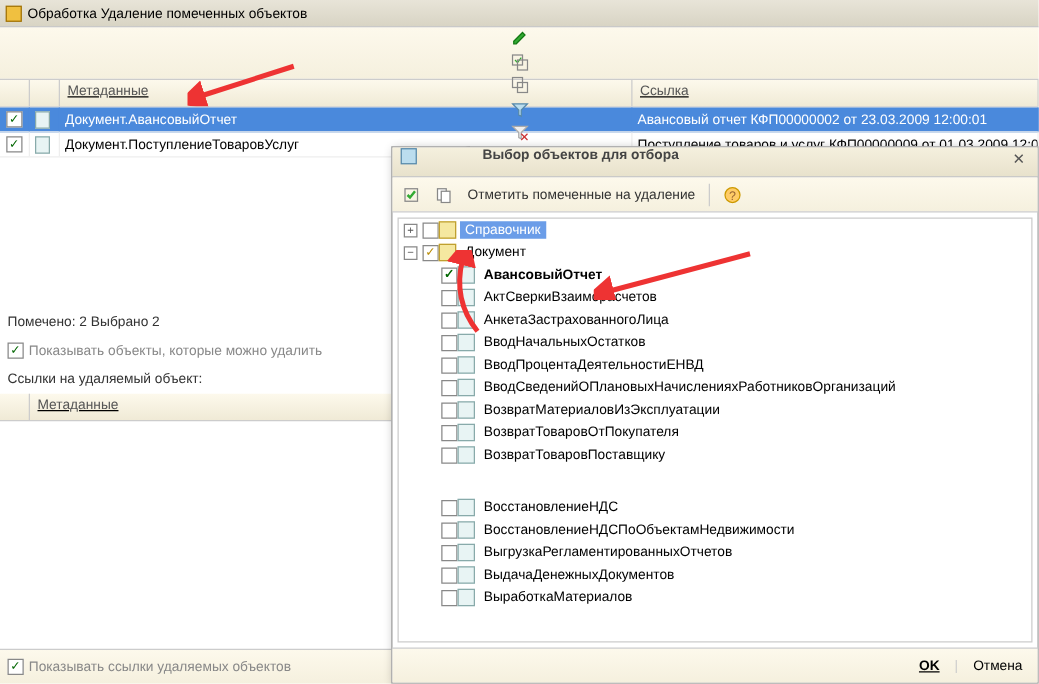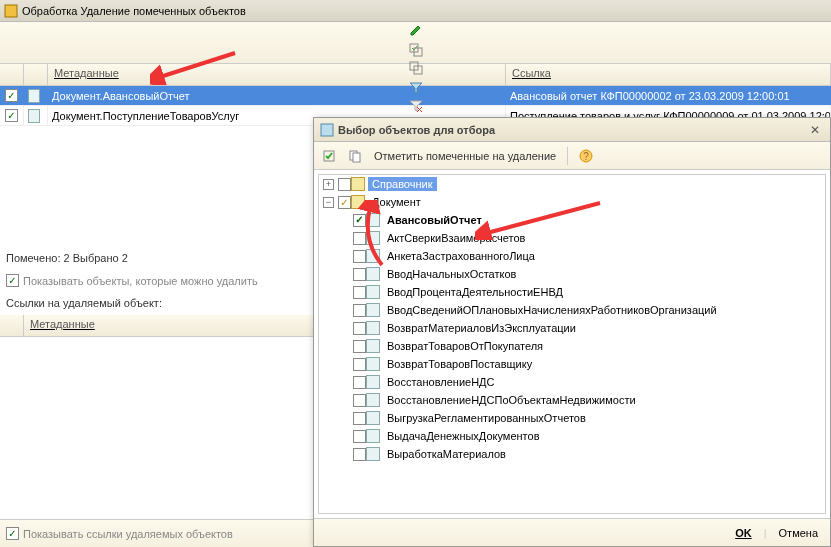--- a/index.html
+++ b/index.html
@@ -18,21 +18,21 @@
 .grid-row.selected .grid-cell { border-right-color: #4a89dc; }
 .chk { width: 13px; height: 13px; border: 1px solid #888; background: #fff; display: flex; align-items: center; justify-content: center; font-size: 10px; color: #060; cursor: pointer; }
 .chk.checked::after { content: "✓"; line-height: 1; }
 .chk.mixed { color: #b88a00; }
 .chk.mixed::after { content: "✓"; }
 .doc-icon { width: 14px; height: 14px; display: inline-block; border: 1px solid #8aa; background: #e8f4f4; margin-right: 3px; }
 .status-area { padding: 6px; color: #333; }
 .label-chk { display: flex; align-items: center; gap: 4px; color: #888; padding: 4px 6px; }
 .refs-header { padding: 6px; color: #333; }
 .dialog { position: absolute; top: 117px; left: 313px; width: 518px; height: 430px; border: 1px solid #999; background: #fff; box-shadow: 2px 2px 8px rgba(0,0,0,.3); display: flex; flex-direction: column; }
-.dialog-title { background: linear-gradient(#f5f0de, #e8e2cc); height: 24px; display: flex; align-items: center; padding: 0 6px; border-bottom: 1px solid #bbb; }
+.dialog-title { background: linear-gradient(#f5f0de, #e8e2cc); height: 24px; display: flex; align-items: flex-start; padding: 0 6px; border-bottom: 1px solid #bbb; gap: 48px; }
 .dialog-title-text { flex: 1; font-weight: bold; color: #444; }
 .close-btn { width: 18px; height: 18px; display: flex; align-items: center; justify-content: center; cursor: pointer; font-size: 12px; color: #555; }
 .dialog-toolbar { background: linear-gradient(#fdf9ec, #f5f0de); height: 28px; display: flex; align-items: center; padding: 0 4px; gap: 4px; border-bottom: 1px solid #ccc; }
 .tree-area { flex: 1; background: #fff; border: 1px solid #ccc; margin: 4px; overflow-y: auto; position: relative; }
 .tree-node { display: flex; align-items: center; height: 18px; padding-left: 4px; }
 .tree-toggle { width: 11px; height: 11px; border: 1px solid #888; display: flex; align-items: center; justify-content: center; font-size: 9px; margin-right: 4px; cursor: pointer; color: #555; background: #fff; }
 .tree-label { padding: 1px 4px; }
 .tree-label.hl { background: #6b9de8; color: #fff; }
 .dialog-footer { height: 28px; background: linear-gradient(#fdf9ec, #f5f0de); border-top: 1px solid #ccc; display: flex; align-items: center; justify-content: flex-end; padding: 0 8px; gap: 8px; }
 .dlg-btn { font-size: 11px; cursor: pointer; padding: 2px 4px; }
@@ -246,21 +246,21 @@
         <div class="tree-node" style="padding-left: 34px;">
           <span class="chk"></span> 
           <span class="doc-icon"></span>
           <span class="tree-label">ВозвратТоваровОтПокупателя</span>
         </div>
         <div class="tree-node" style="padding-left: 34px;">
           <span class="chk"></span> 
           <span class="doc-icon"></span>
           <span class="tree-label">ВозвратТоваровПоставщику</span>
         </div>
-        <div class="tree-node" style="padding-left: 34px;">
+        <div class="tree-node" style="padding-left: 34px; margin-top: 24px;">
           <span class="chk"></span> 
           <span class="doc-icon"></span>
           <span class="tree-label">ВосстановлениеНДС</span>
         </div>
         <div class="tree-node" style="padding-left: 34px;">
           <span class="chk"></span> 
           <span class="doc-icon"></span>
           <span class="tree-label">ВосстановлениеНДСПоОбъектамНедвижимости</span>
         </div>
         <div class="tree-node" style="padding-left: 34px;">

